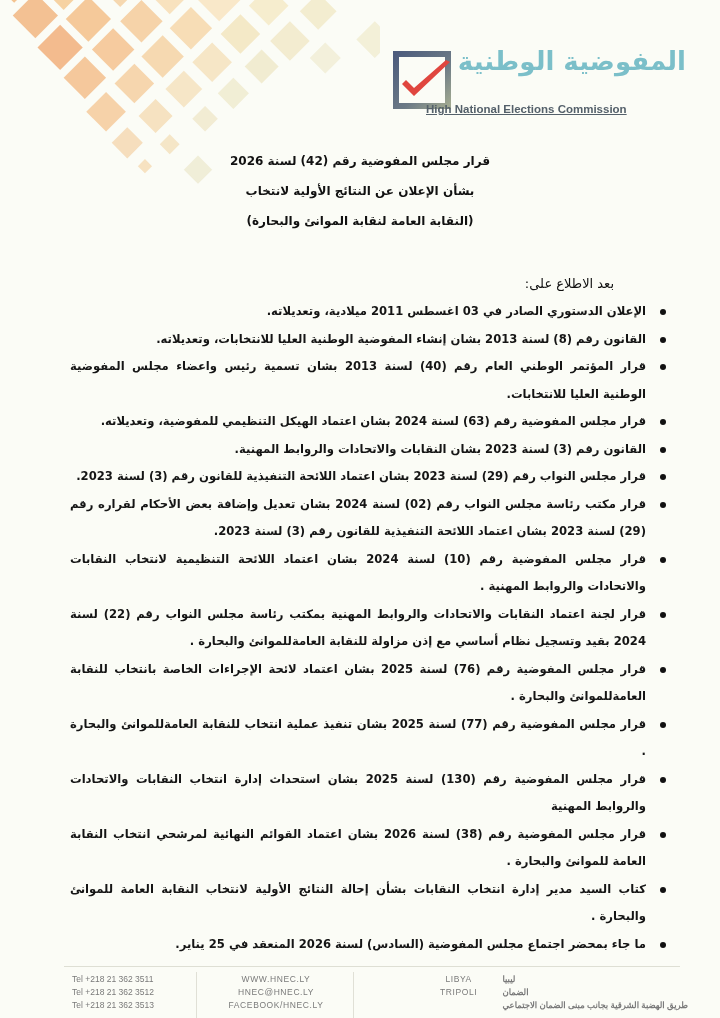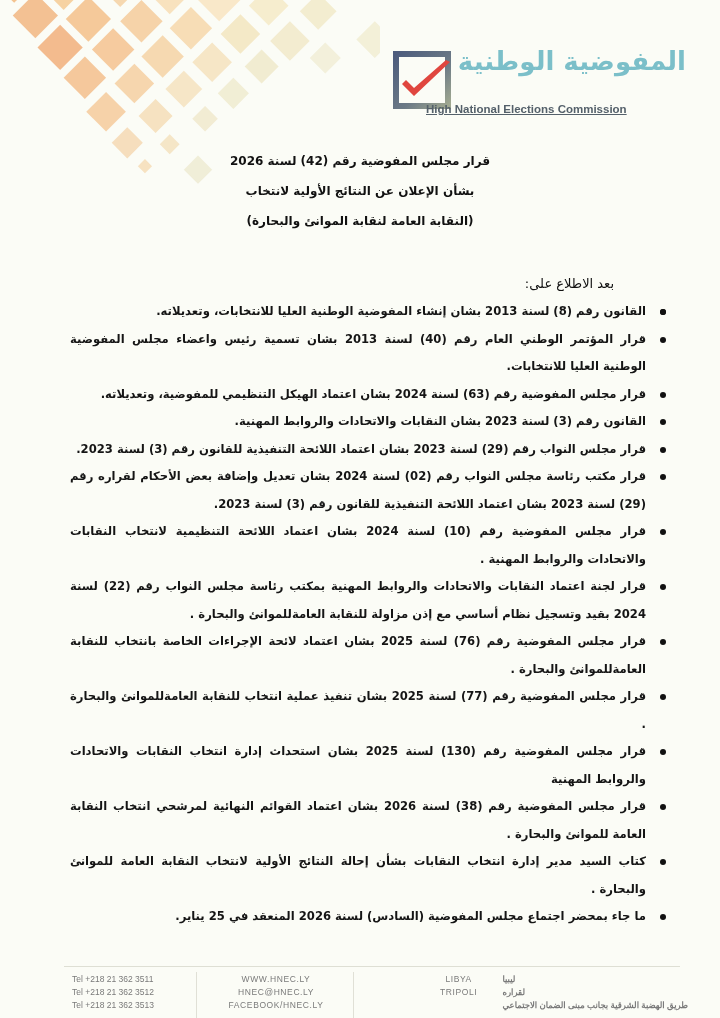--- a/index.html
+++ b/index.html
@@ -103,21 +103,21 @@
 
 <div class="title-block">
   <div class="title-line">قرار مجلس المفوضية رقم (42) لسنة 2026</div>
   <div class="title-line">بشأن الإعلان عن النتائج الأولية لانتخاب</div>
   <div class="title-line">(النقابة العامة لنقابة الموانئ والبحارة)</div>
 </div>
 
 <div class="intro">بعد الاطلاع على:</div>
 
 <ul class="list">
-  <li class="item"><span class="bullet"></span></li>
+  <li class="item"><span class="bullet"></span><span>الإعلان الدستوري الصادر في 03 اغسطس 2011 ميلادية، وتعديلاته.</span></li>
   <li class="item"><span class="bullet"></span><span>القانون رقم (8) لسنة 2013 بشان إنشاء المفوضية الوطنية العليا للانتخابات، وتعديلاته.</span></li>
   <li class="item"><span class="bullet"></span><span>قرار المؤتمر الوطني العام رقم (40) لسنة 2013 بشان تسمية رئيس واعضاء مجلس المفوضية الوطنية العليا للانتخابات.</span></li>
   <li class="item"><span class="bullet"></span><span>قرار مجلس المفوضية رقم (63) لسنة 2024 بشان اعتماد الهيكل التنظيمي للمفوضية، وتعديلاته.</span></li>
   <li class="item"><span class="bullet"></span><span>القانون رقم (3) لسنة 2023 بشان النقابات والاتحادات والروابط المهنية.</span></li>
   <li class="item"><span class="bullet"></span><span>قرار مجلس النواب رقم (29) لسنة 2023 بشان اعتماد اللائحة التنفيذية للقانون رقم (3) لسنة 2023.</span></li>
   <li class="item"><span class="bullet"></span><span>قرار مكتب رئاسة مجلس النواب رقم (02) لسنة 2024 بشان تعديل وإضافة بعض الأحكام لقراره رقم (29) لسنة 2023 بشان اعتماد اللائحة التنفيذية للقانون رقم (3) لسنة 2023.</span></li>
   <li class="item"><span class="bullet"></span><span>قرار مجلس المفوضية رقم (10) لسنة 2024 بشان اعتماد اللائحة التنظيمية لانتخاب النقابات والاتحادات والروابط المهنية .</span></li>
   <li class="item"><span class="bullet"></span><span>قرار لجنة اعتماد النقابات والاتحادات والروابط المهنية بمكتب رئاسة مجلس النواب رقم (22) لسنة 2024 بقيد وتسجيل نظام أساسي مع إذن مزاولة للنقابة العامةللموانئ والبحارة  .</span></li>
   <li class="item"><span class="bullet"></span><span>قرار مجلس المفوضية رقم (76) لسنة 2025 بشان اعتماد لائحة الإجراءات الخاصة بانتخاب للنقابة العامةللموانئ والبحارة  .</span></li>
   <li class="item"><span class="bullet"></span><span>قرار مجلس المفوضية رقم (77) لسنة 2025 بشان تنفيذ عملية انتخاب للنقابة العامةللموانئ والبحارة .</span></li>
@@ -140,16 +140,16 @@
     <div>HNEC@HNEC.LY</div>
     <div>FACEBOOK/HNEC.LY</div>
   </div>
   <div class="f-div2"></div>
   <div class="f-en">
     <div>LIBYA</div>
     <div>TRIPOLI</div>
   </div>
   <div class="f-ar">
     <div>ليبيا</div>
-    <div>لقراره</div>
+    <div>الضمان</div>
     <div>طريق الهضبة الشرقية بجانب مبنى الضمان الاجتماعي</div>
   </div>
 </div>
 
 </body></html>

